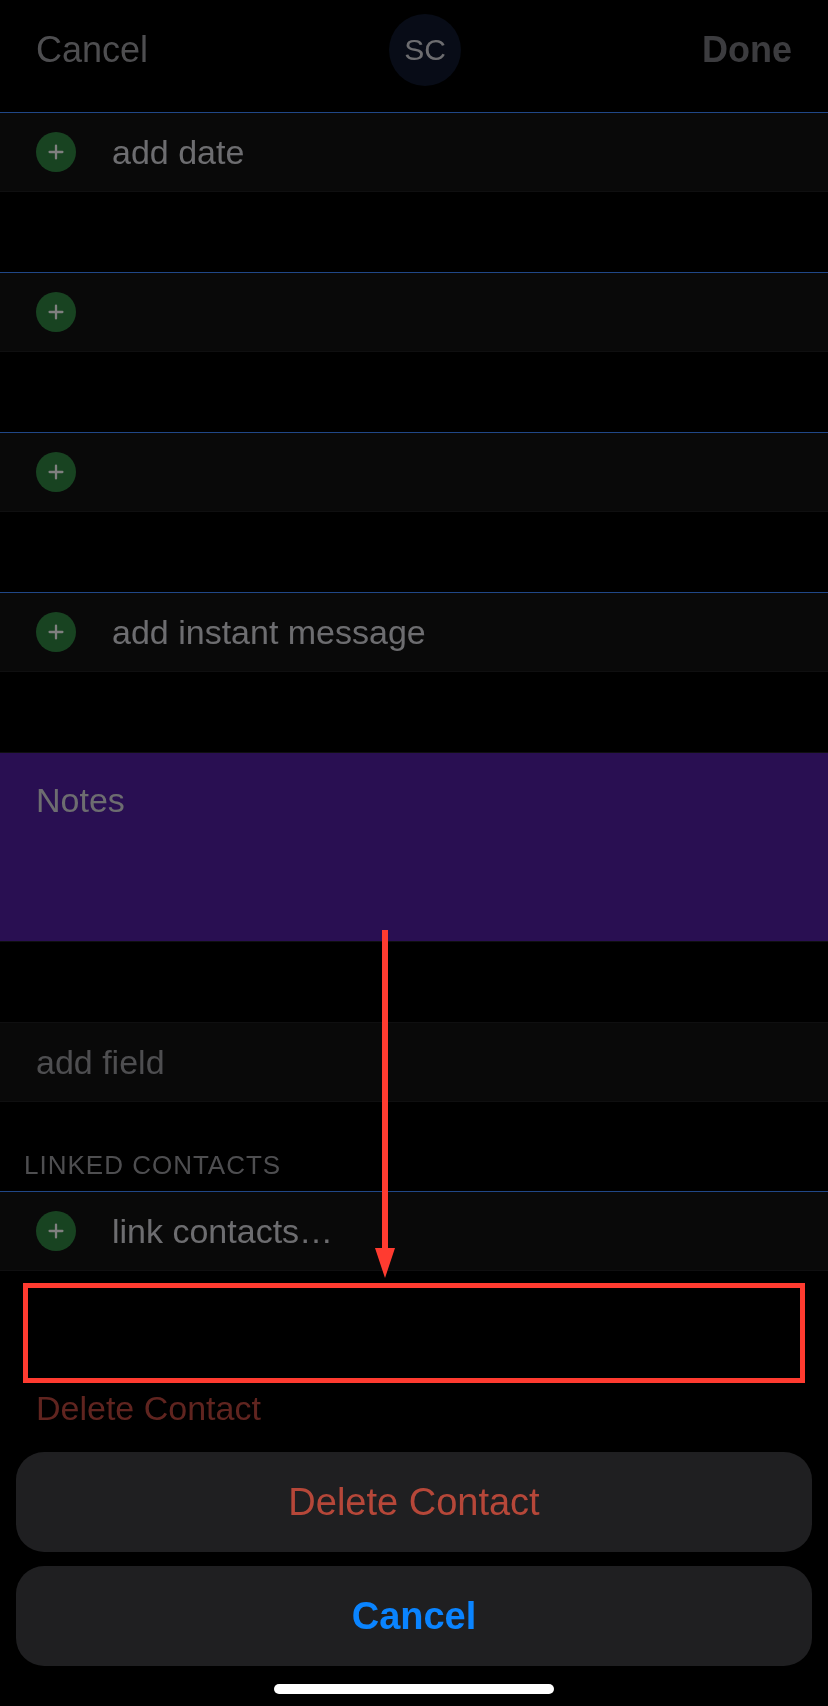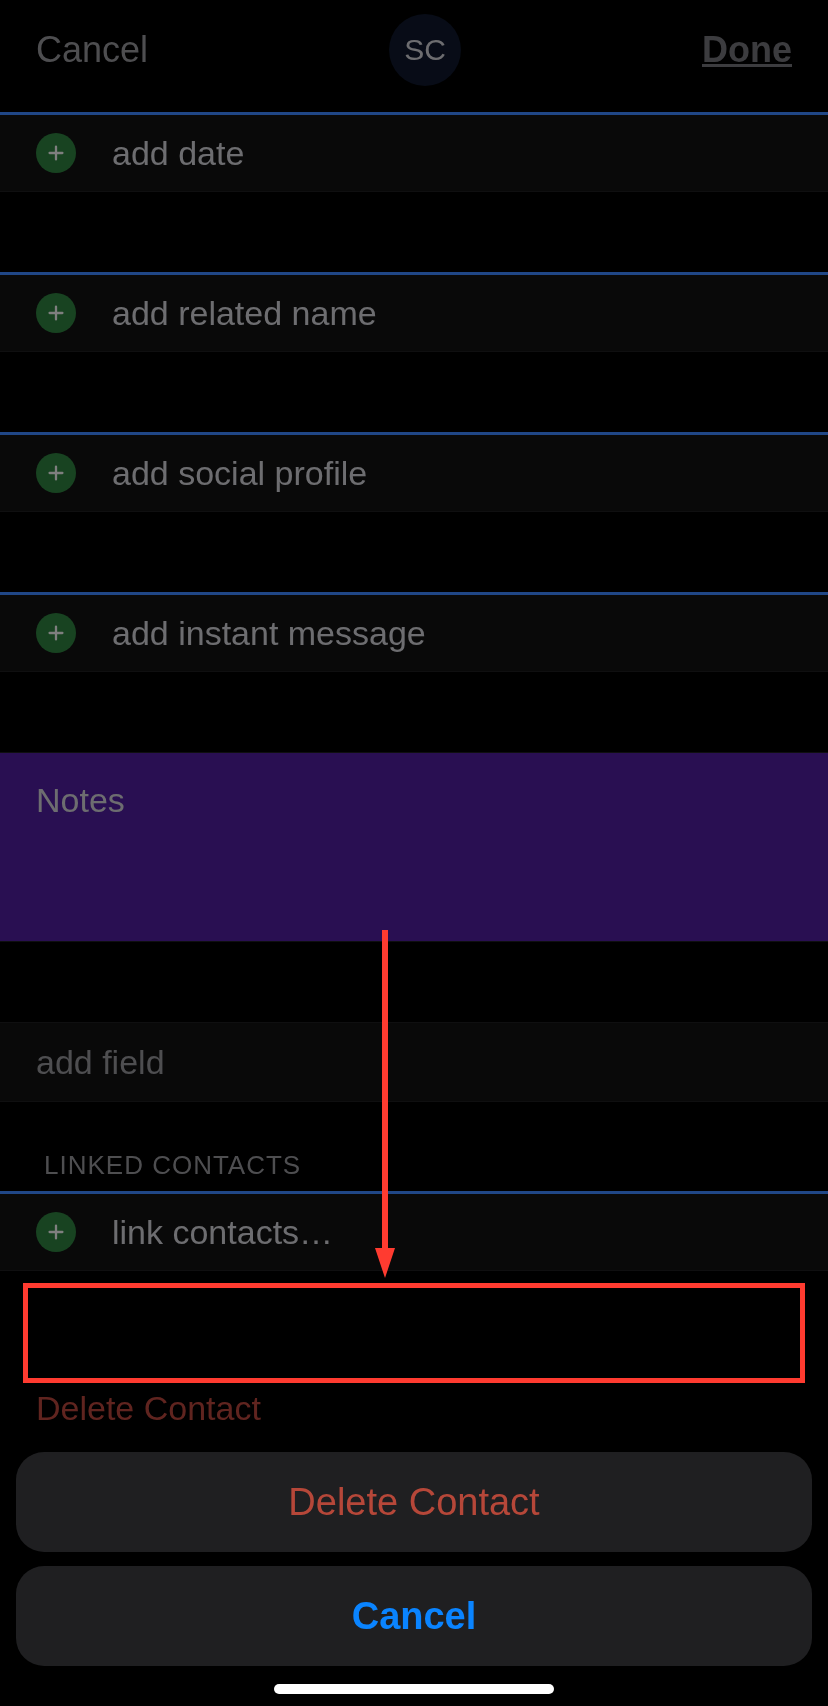--- a/index.html
+++ b/index.html
@@ -32,21 +32,20 @@
       padding: 0 36px;
     }
     .nav-cancel {
       font-size: 36px;
       color: #8e8e93;
     }
     .nav-done {
       font-size: 36px;
       font-weight: 600;
       color: #6e6e73;
-      text-decoration: underline;
     }
     .avatar {
       width: 72px;
       height: 72px;
       border-radius: 50%;
       background: #0f172a;
       display: flex;
       align-items: center;
       justify-content: center;
       color: #c7c7cc;
@@ -55,21 +54,21 @@
     }
     .row-group {
       display: block;
     }
     .row {
       background: #111111;
       min-height: 80px;
       display: flex;
       align-items: center;
       padding: 0 36px;
-      border-top: 3px solid #3b82f6;
+      border-top: 1px solid #3b82f6;
       border-bottom: 1px solid #1c1c1e;
     }
     .spacer { height: 80px; }
     .plus-icon {
       width: 40px;
       height: 40px;
       border-radius: 50%;
       background: #2c7a3d;
       display: flex;
       align-items: center;
@@ -104,21 +103,21 @@
       border-bottom: 1px solid #1c1c1e;
     }
     .add-field-label {
       font-size: 34px;
       color: #8e8e93;
     }
     .section-header {
       font-size: 26px;
       letter-spacing: 1px;
       color: #8e8e93;
-      padding: 48px 36px 10px 44px;
+      padding: 48px 36px 10px 24px;
     }
     .delete-text {
       font-size: 34px;
       color: #b0433a;
       padding: 8px 36px 0 36px;
     }
     
     .action-sheet {
       position: absolute;
       left: 16px;
@@ -201,32 +200,30 @@
 </div>
 
 <div class="spacer"></div>
 
 <div class="row">
   <div class="plus-icon">
     <svg viewBox="0 0 24 24" fill="none">
         <path d="M12 5v14M5 12h14" stroke="#e8e8e8" stroke-width="2.5" stroke-linecap="round"></path>
       </svg>
   </div>
-  <div class="row-label">add related name</div>
-</div>
-
-<div class="spacer"></div>
-
-<div class="row">
-  <div class="plus-icon">
-    <svg viewBox="0 0 24 24" fill="none">
-        <path d="M12 5v14M5 12h14" stroke="#e8e8e8" stroke-width="2.5" stroke-linecap="round"></path>
-      </svg>
-  </div>
-  <div class="row-label">add social profile</div>
+</div>
+
+<div class="spacer"></div>
+
+<div class="row">
+  <div class="plus-icon">
+    <svg viewBox="0 0 24 24" fill="none">
+        <path d="M12 5v14M5 12h14" stroke="#e8e8e8" stroke-width="2.5" stroke-linecap="round"></path>
+      </svg>
+  </div>
 </div>
 
 <div class="spacer"></div>
 
 <div class="row">
   <div class="plus-icon">
     <svg viewBox="0 0 24 24" fill="none">
         <path d="M12 5v14M5 12h14" stroke="#e8e8e8" stroke-width="2.5" stroke-linecap="round"></path>
       </svg>
   </div>

